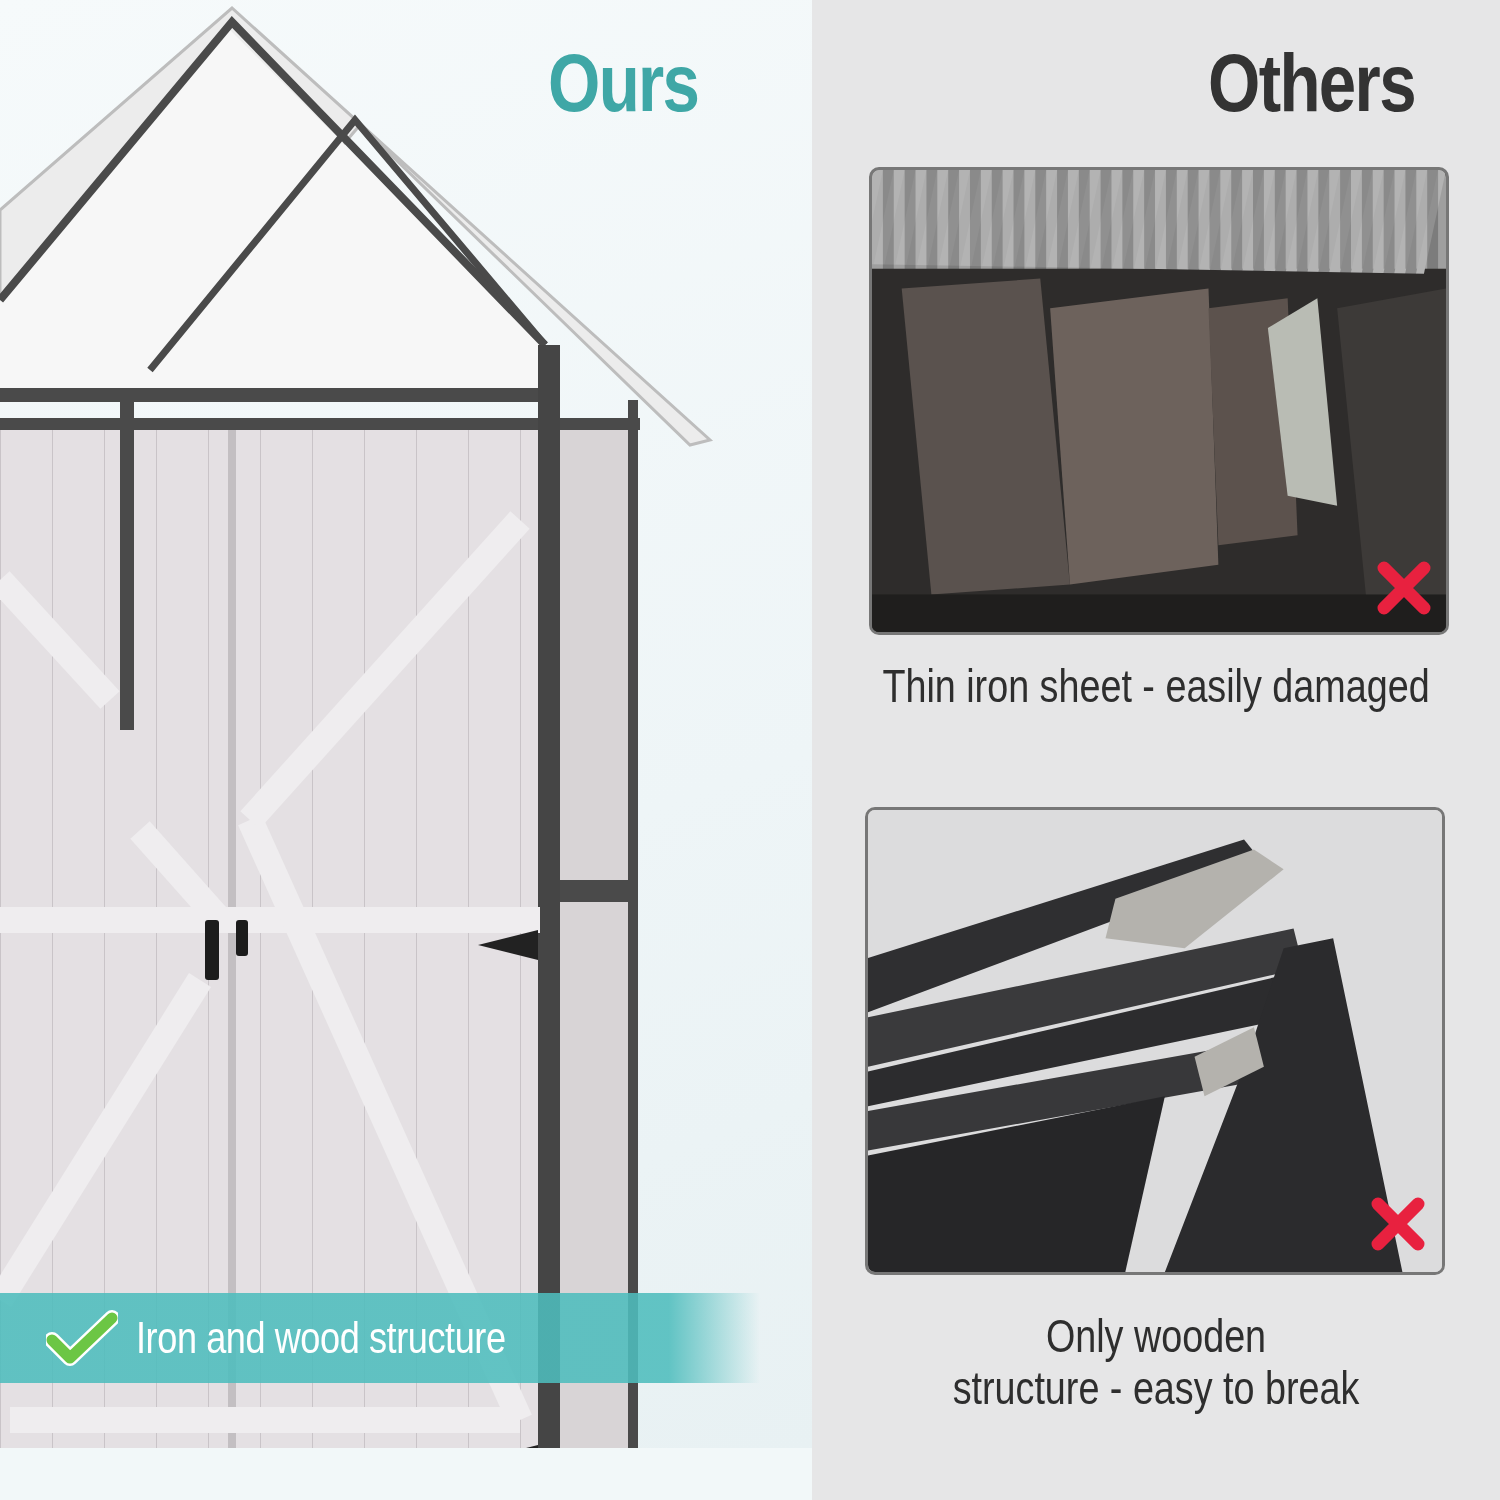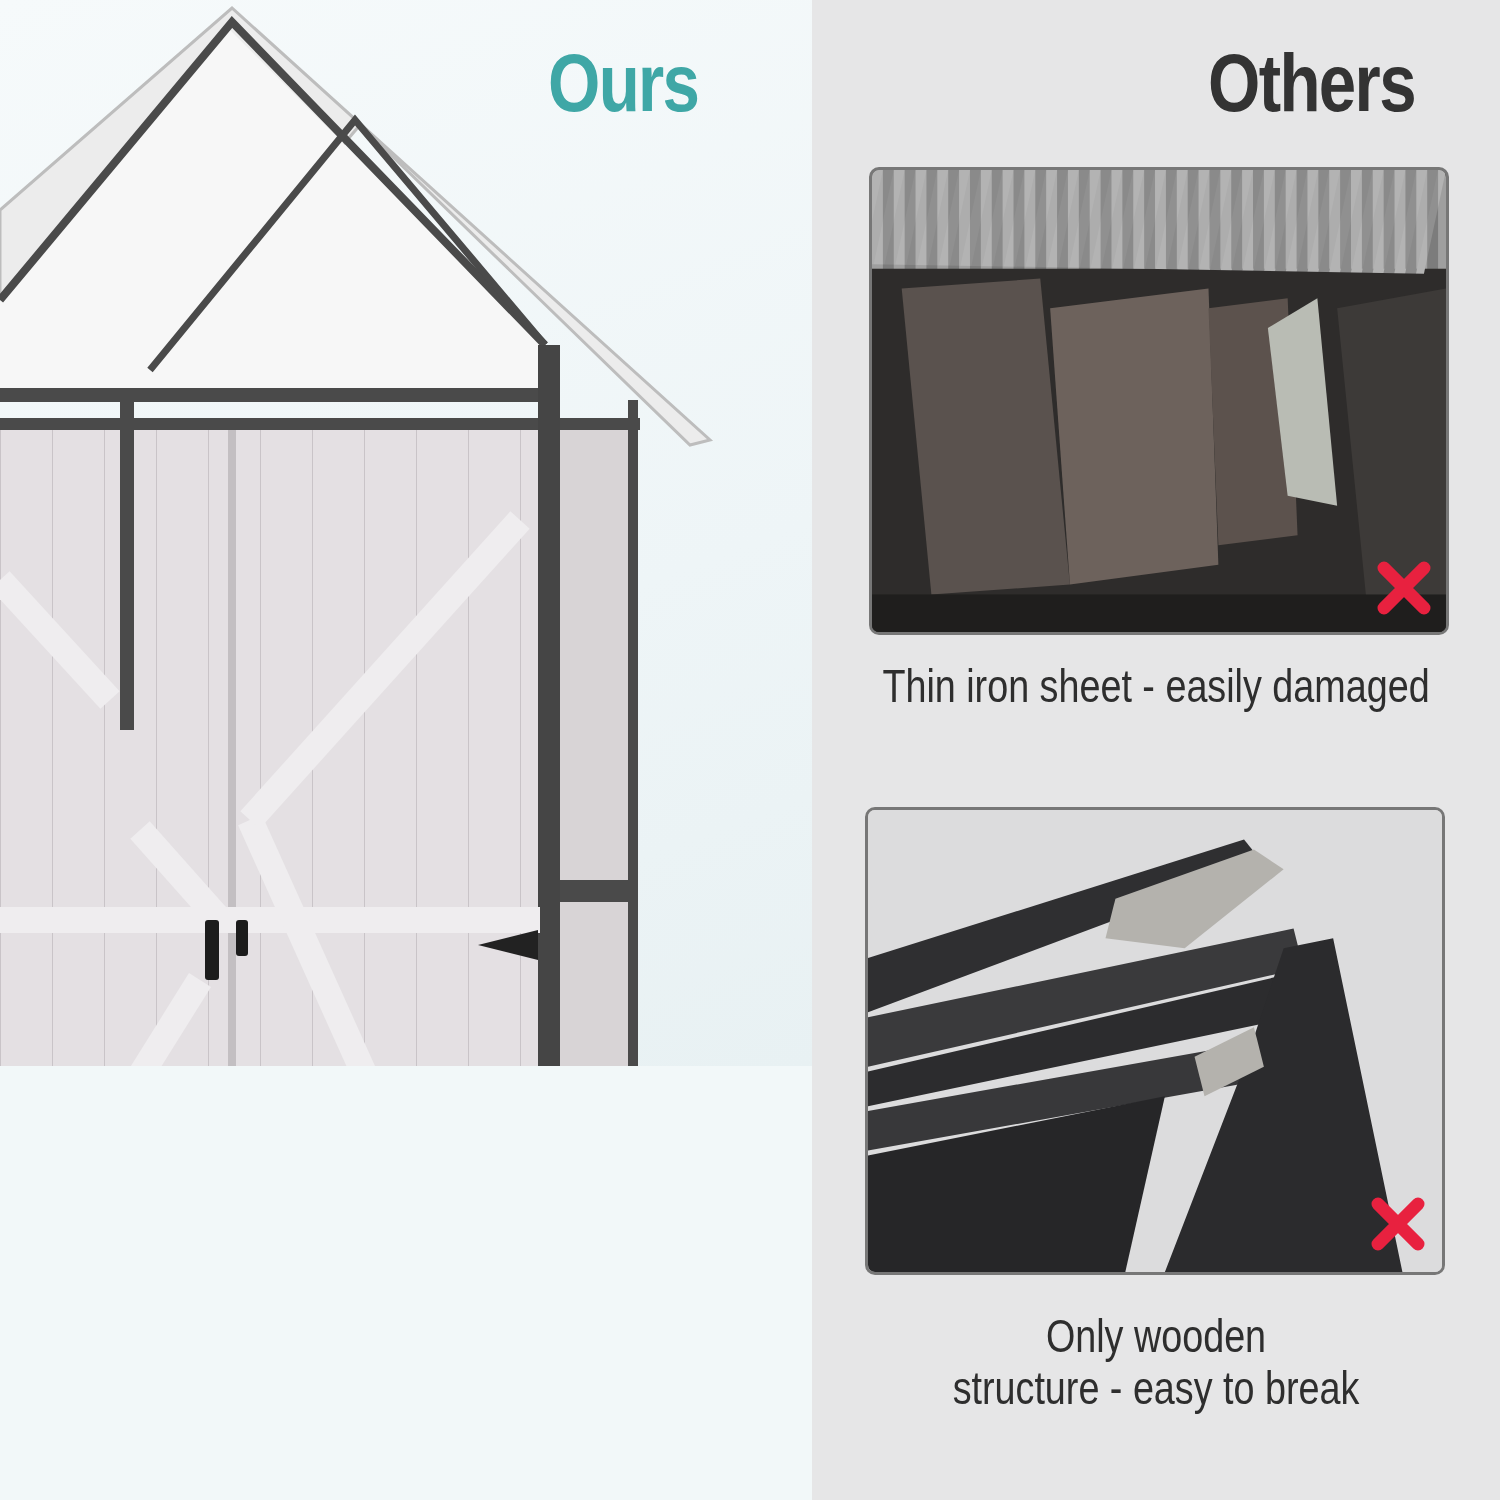--- a/index.html
+++ b/index.html
@@ -1,19 +1,19 @@
 <!DOCTYPE html>
 <html><head>
 <meta charset="utf-8">
 <style>
   * { box-sizing: border-box; margin: 0; padding: 0; }
   html, body { width: 1500px; height: 1500px; overflow: hidden; }
   body { font-family: "Liberation Sans", sans-serif; position: relative; background: #f2f8f9; }
 
-  .left-panel { position: absolute; left: 0; top: 0; width: 812px; height: 1066px;
+  .left-panel { position: absolute; left: 0; top: 0; width: 812px; height: 1448px;
     background: linear-gradient(160deg, #f6fafb 0%, #eef5f7 60%, #e8f1f3 100%); overflow: hidden; }
   .right-panel { position: absolute; left: 812px; top: 0; width: 688px; height: 1500px; background: #e6e6e7; }
 
   .heading { position: absolute; font-family: "Liberation Sans", sans-serif; font-weight: 700;
     font-size: 82px; letter-spacing: -2px; transform: scaleX(0.82); transform-origin: left center; line-height: 1; }
   .heading-ours { left: 548px; top: 42px; color: #3fa7a6; }
   .heading-others { left: 1208px; top: 42px; color: #333333; }
 
   
   .shed { position: absolute; left: 0; top: 0; width: 812px; height: 1500px; }
@@ -85,20 +85,27 @@
 
     <polygon points="478,945 538,930 538,960" fill="#222"></polygon>
     <polygon points="478,1460 538,1445 538,1475" fill="#222"></polygon>
 
     <rect x="560" y="880" width="75" height="22" fill="#4a4a4a"></rect>
   </svg>
 
   <div class="heading heading-ours">Ours</div>
 
 
+  <div class="band band-2">
+    <svg class="check" viewBox="0 0 72 56">
+      <path d="M6 30 L24 48 L66 8" fill="none" stroke="#ffffff" stroke-width="16" stroke-linecap="round" stroke-linejoin="round"></path>
+      <path d="M6 30 L24 48 L66 8" fill="none" stroke="#6cc644" stroke-width="11" stroke-linecap="round" stroke-linejoin="round"></path>
+    </svg>
+    <span class="band-label">Iron and wood structure</span>
+  </div>
 </div>
 
 <div class="right-panel"></div>
 
 <div class="heading heading-others">Others</div>
 
 <div class="card card-1">
   <svg viewBox="0 0 580 468" preserveAspectRatio="none">
     <defs>
       <pattern id="corr" width="22" height="100" patternUnits="userSpaceOnUse">

